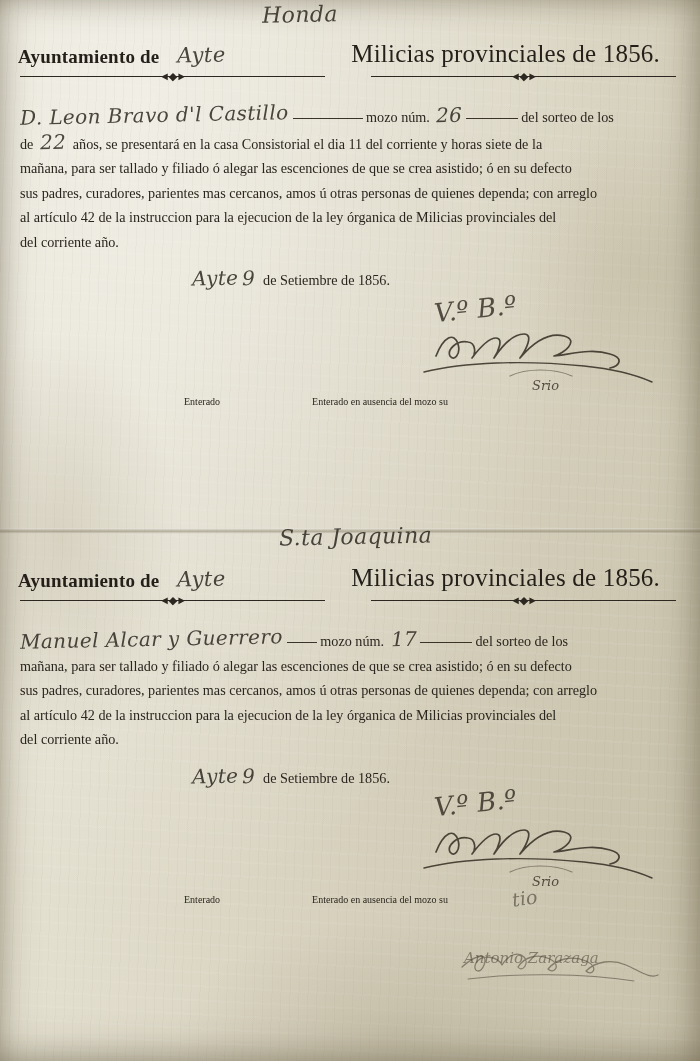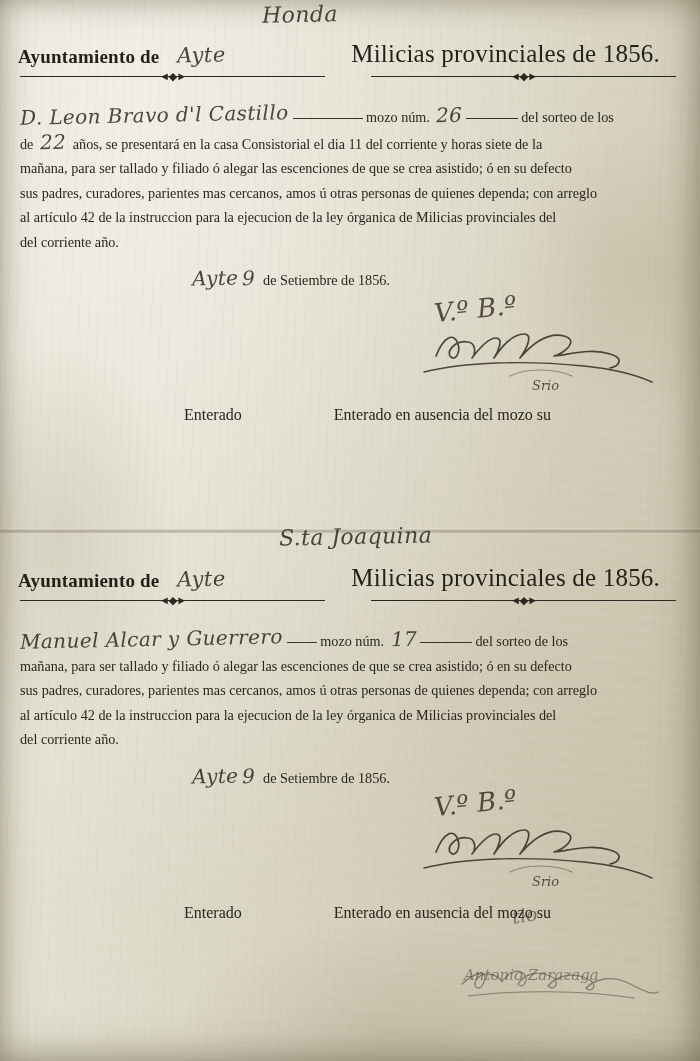--- a/index.html
+++ b/index.html
@@ -215,25 +215,25 @@
     font-family: "DejaVu Serif", serif;
     font-style: italic;
     color: #342d24;
     opacity: .8;
   }
 
   .enterado-row {
     position: relative;
     display: flex;
     font-family: "Liberation Serif", serif;
-    font-size: 16px;
+    font-size: 10px;
     color: #2a251e;
     padding-left: 170px;
     gap: 92px;
-    margin-top: 12px;
+    margin-top: 2px;
   }
 
   .bottom-sign {
     position: relative;
     height: 92px;
   }
 
   svg { display: block; }
   .ink-stroke { fill: none; stroke: #332c22; stroke-linecap: round; stroke-linejoin: round; opacity: .85; }
   .ink-faint  { fill: none; stroke: #4a4234; stroke-linecap: round; stroke-linejoin: round; opacity: .55; }

